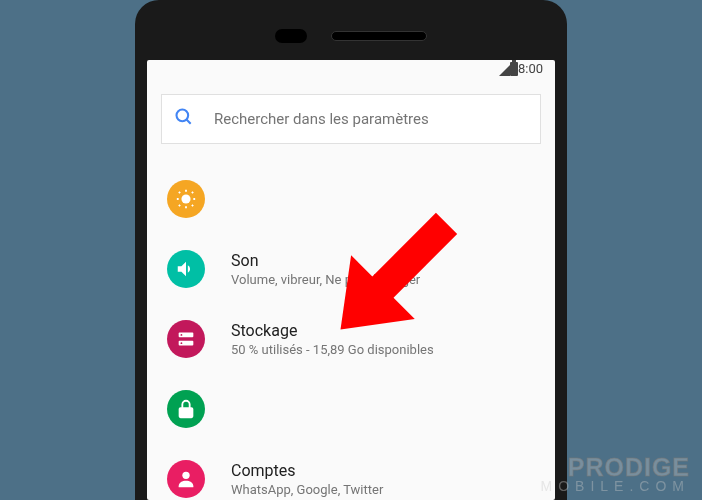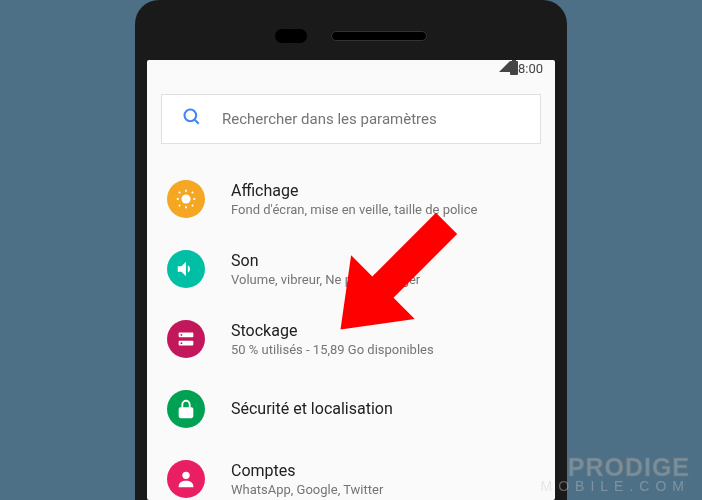--- a/index.html
+++ b/index.html
@@ -47,23 +47,23 @@
     }
     .screen {
       background: #fafafa;
       height: 440px;
       border-radius: 2px;
       overflow: hidden;
     }
     .status-bar {
       height: 28px;
       display: flex;
-      align-items: flex-start;
+      align-items: flex-end;
       justify-content: flex-end;
-      padding: 1px 12px;
+      padding: 12px 12px;
       font-size: 13px;
       color: #444;
     }
     .status-signal {
       width: 0;
       height: 0;
       border-style: solid;
       border-width: 0 0 11px 11px;
       border-color: transparent transparent #444 transparent;
     }
@@ -83,21 +83,21 @@
       height: 2px;
       background: #444;
     }
     .search-box {
       margin: 6px 14px 12px;
       height: 50px;
       border: 1px solid #e0e0e0;
       background: #fff;
       display: flex;
       align-items: center;
-      padding: 0 20px;
+      padding: 0 12px;
       gap: 20px;
     }
     .search-icon svg {
       width: 20px;
       height: 20px;
     }
     .search-text {
       color: #757575;
       font-size: 15px;
     }
@@ -198,24 +198,20 @@
 
     <div class="settings-list">
 
       <div class="settings-item">
         <div class="item-icon icon-display">
           <svg viewBox="0 0 24 24">
               <circle cx="12" cy="12" r="5"></circle>
               <path d="M12 2v2m0 16v2M4.2 4.2l1.4 1.4m12.8 12.8l1.4 1.4M2 12h2m16 0h2M4.2 19.8l1.4-1.4M18.4 5.6l1.4-1.4" stroke="#fff" stroke-width="2"></path>
             </svg>
         </div>
-        <div class="item-text">
-          <div class="item-title">Affichage</div>
-          <div class="item-subtitle">Fond d'écran, mise en veille, taille de police</div>
-        </div>
       </div>
 
       <div class="settings-item">
         <div class="item-icon icon-sound">
           <svg viewBox="0 0 24 24">
               <path d="M3 9v6h4l5 5V4L7 9H3zm13.5 3a4.5 4.5 0 0 0-2.5-4v8a4.5 4.5 0 0 0 2.5-4z"></path>
             </svg>
         </div>
         <div class="item-text">
           <div class="item-title">Son</div>
@@ -238,21 +234,20 @@
         </div>
       </div>
 
       <div class="settings-item">
         <div class="item-icon icon-security">
           <svg viewBox="0 0 24 24">
               <path d="M12 17a2 2 0 1 0 0-4 2 2 0 0 0 0 4zm6-7h-1V7a5 5 0 0 0-10 0v3H6a2 2 0 0 0-2 2v8a2 2 0 0 0 2 2h12a2 2 0 0 0 2-2v-8a2 2 0 0 0-2-2zM9 7a3 3 0 0 1 6 0v3H9V7z"></path>
             </svg>
         </div>
         <div class="item-text">
-          <div class="item-title">Sécurité et localisation</div>
         </div>
       </div>
 
       <div class="settings-item">
         <div class="item-icon icon-accounts">
           <svg viewBox="0 0 24 24">
               <circle cx="12" cy="8" r="4"></circle>
               <path d="M4 20c0-4 4-6 8-6s8 2 8 6v1H4v-1z"></path>
             </svg>
         </div>

